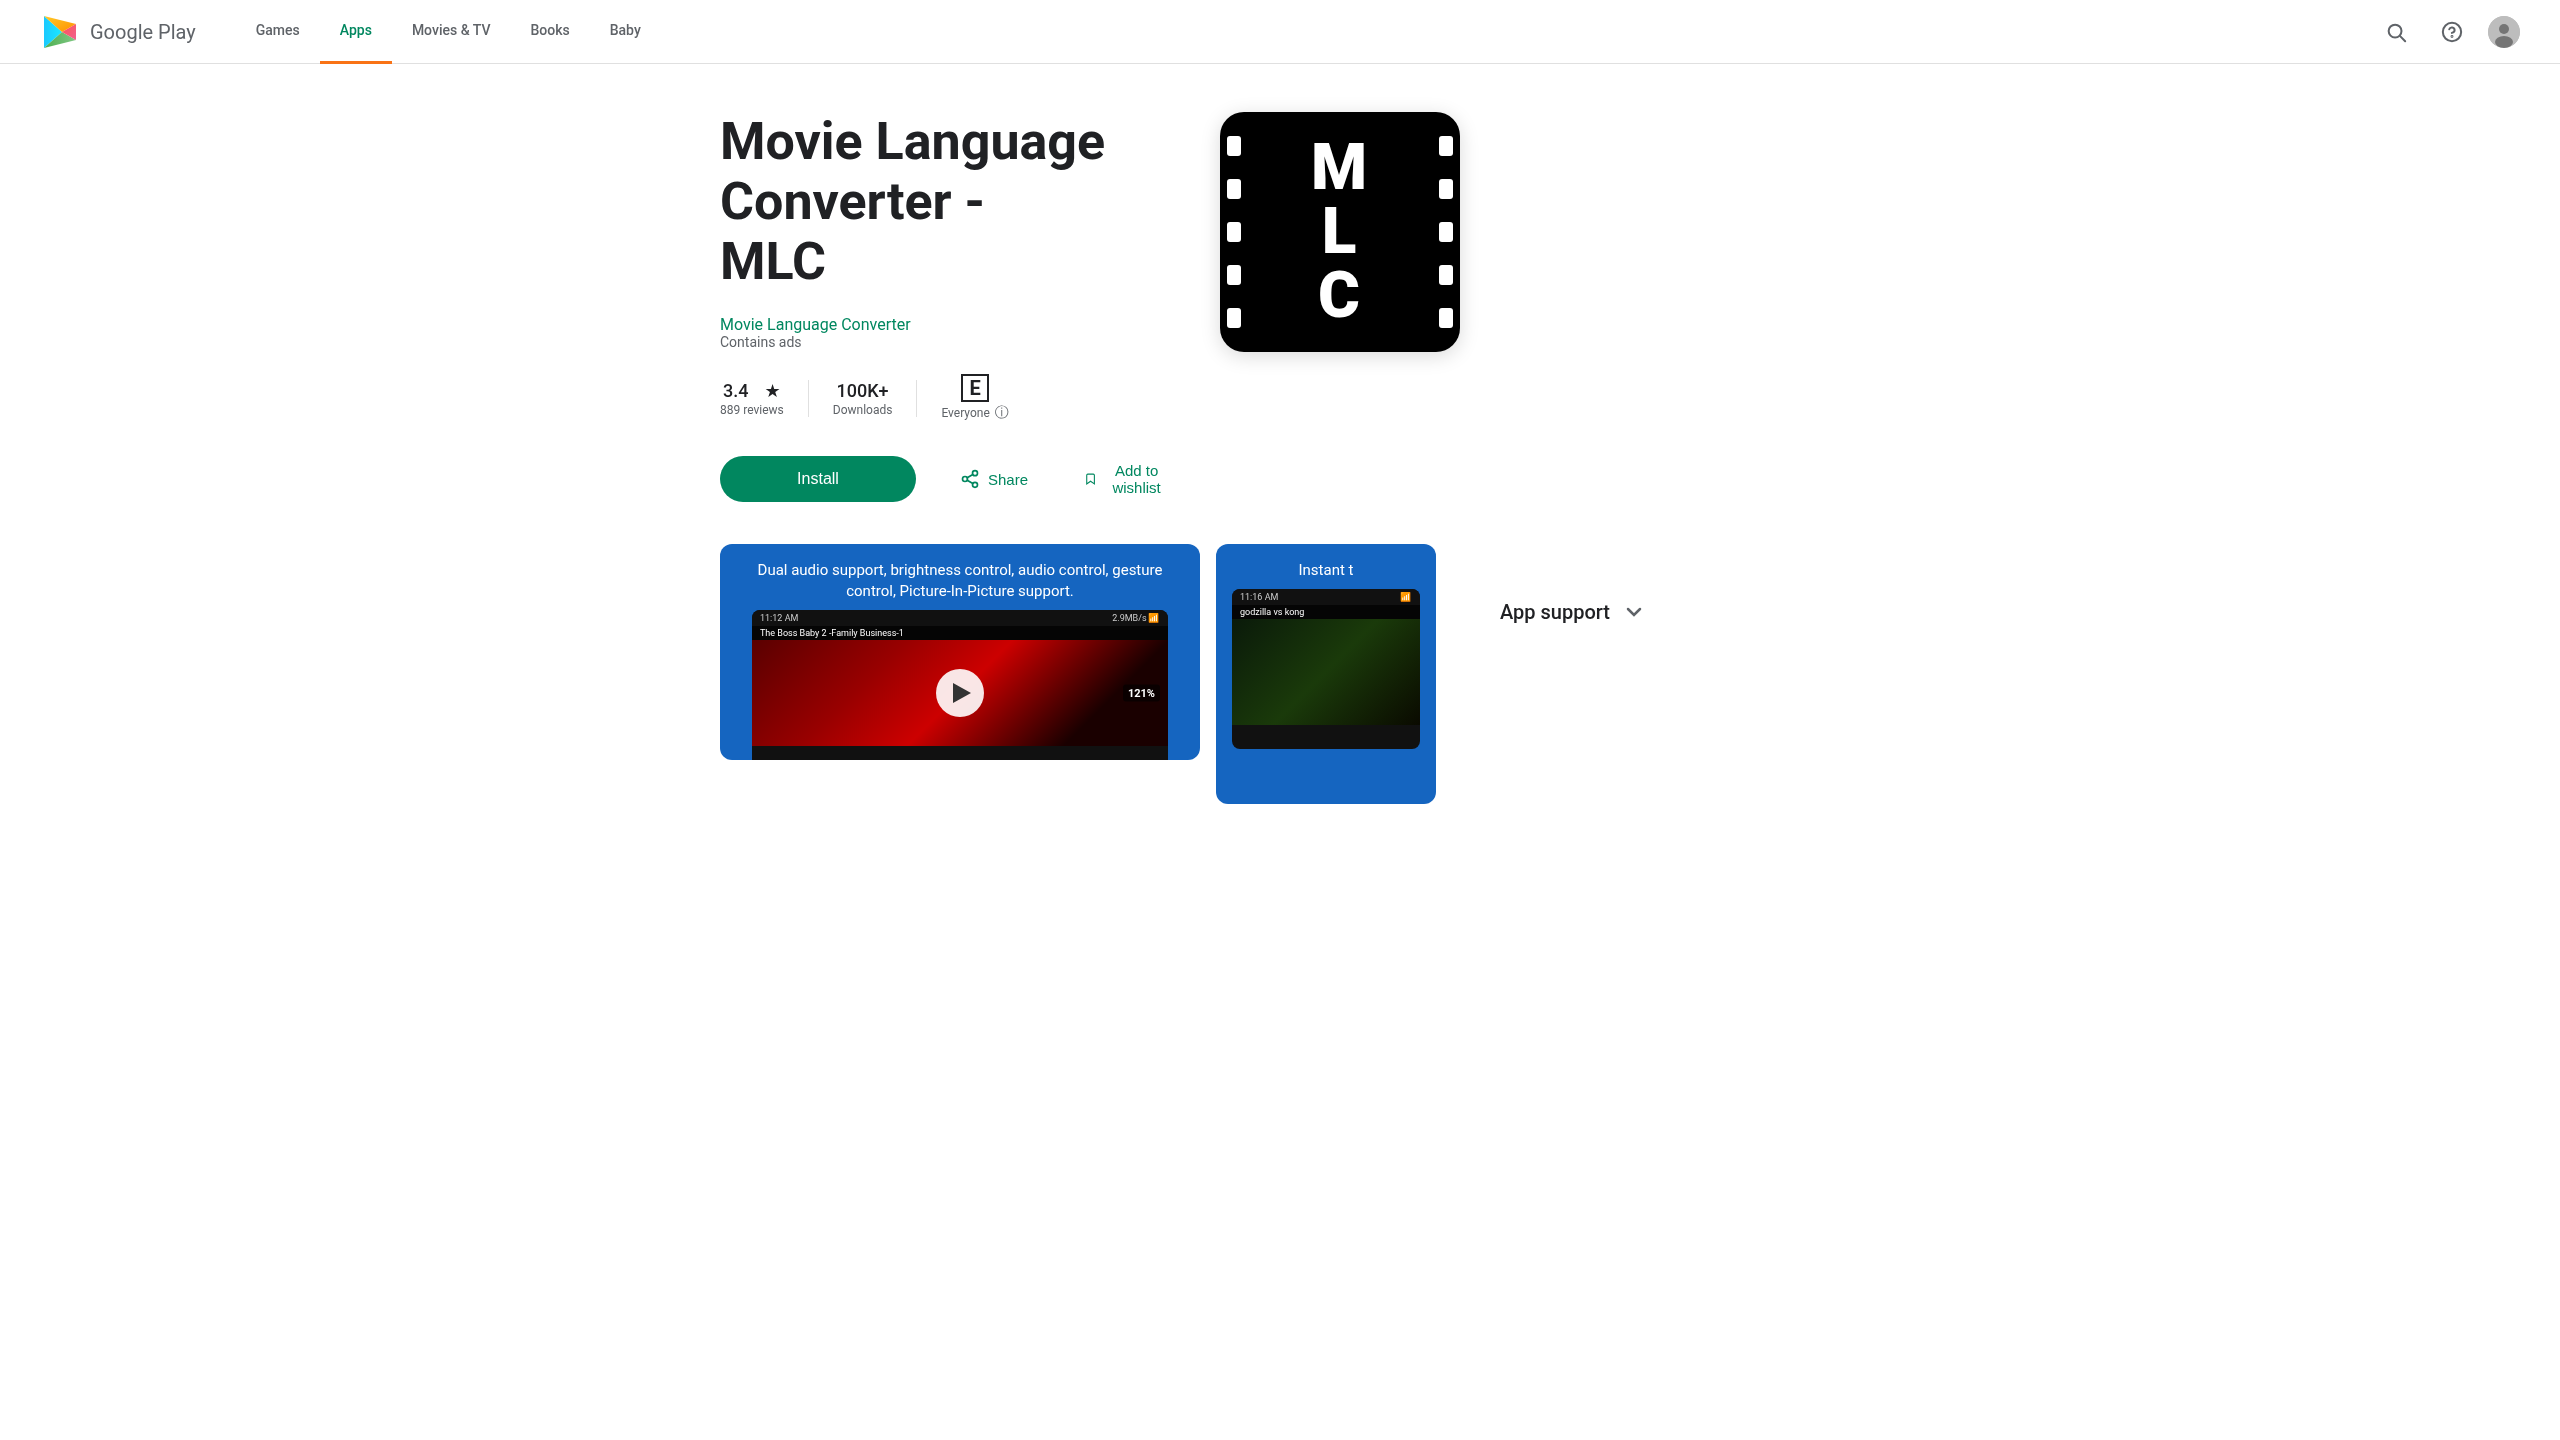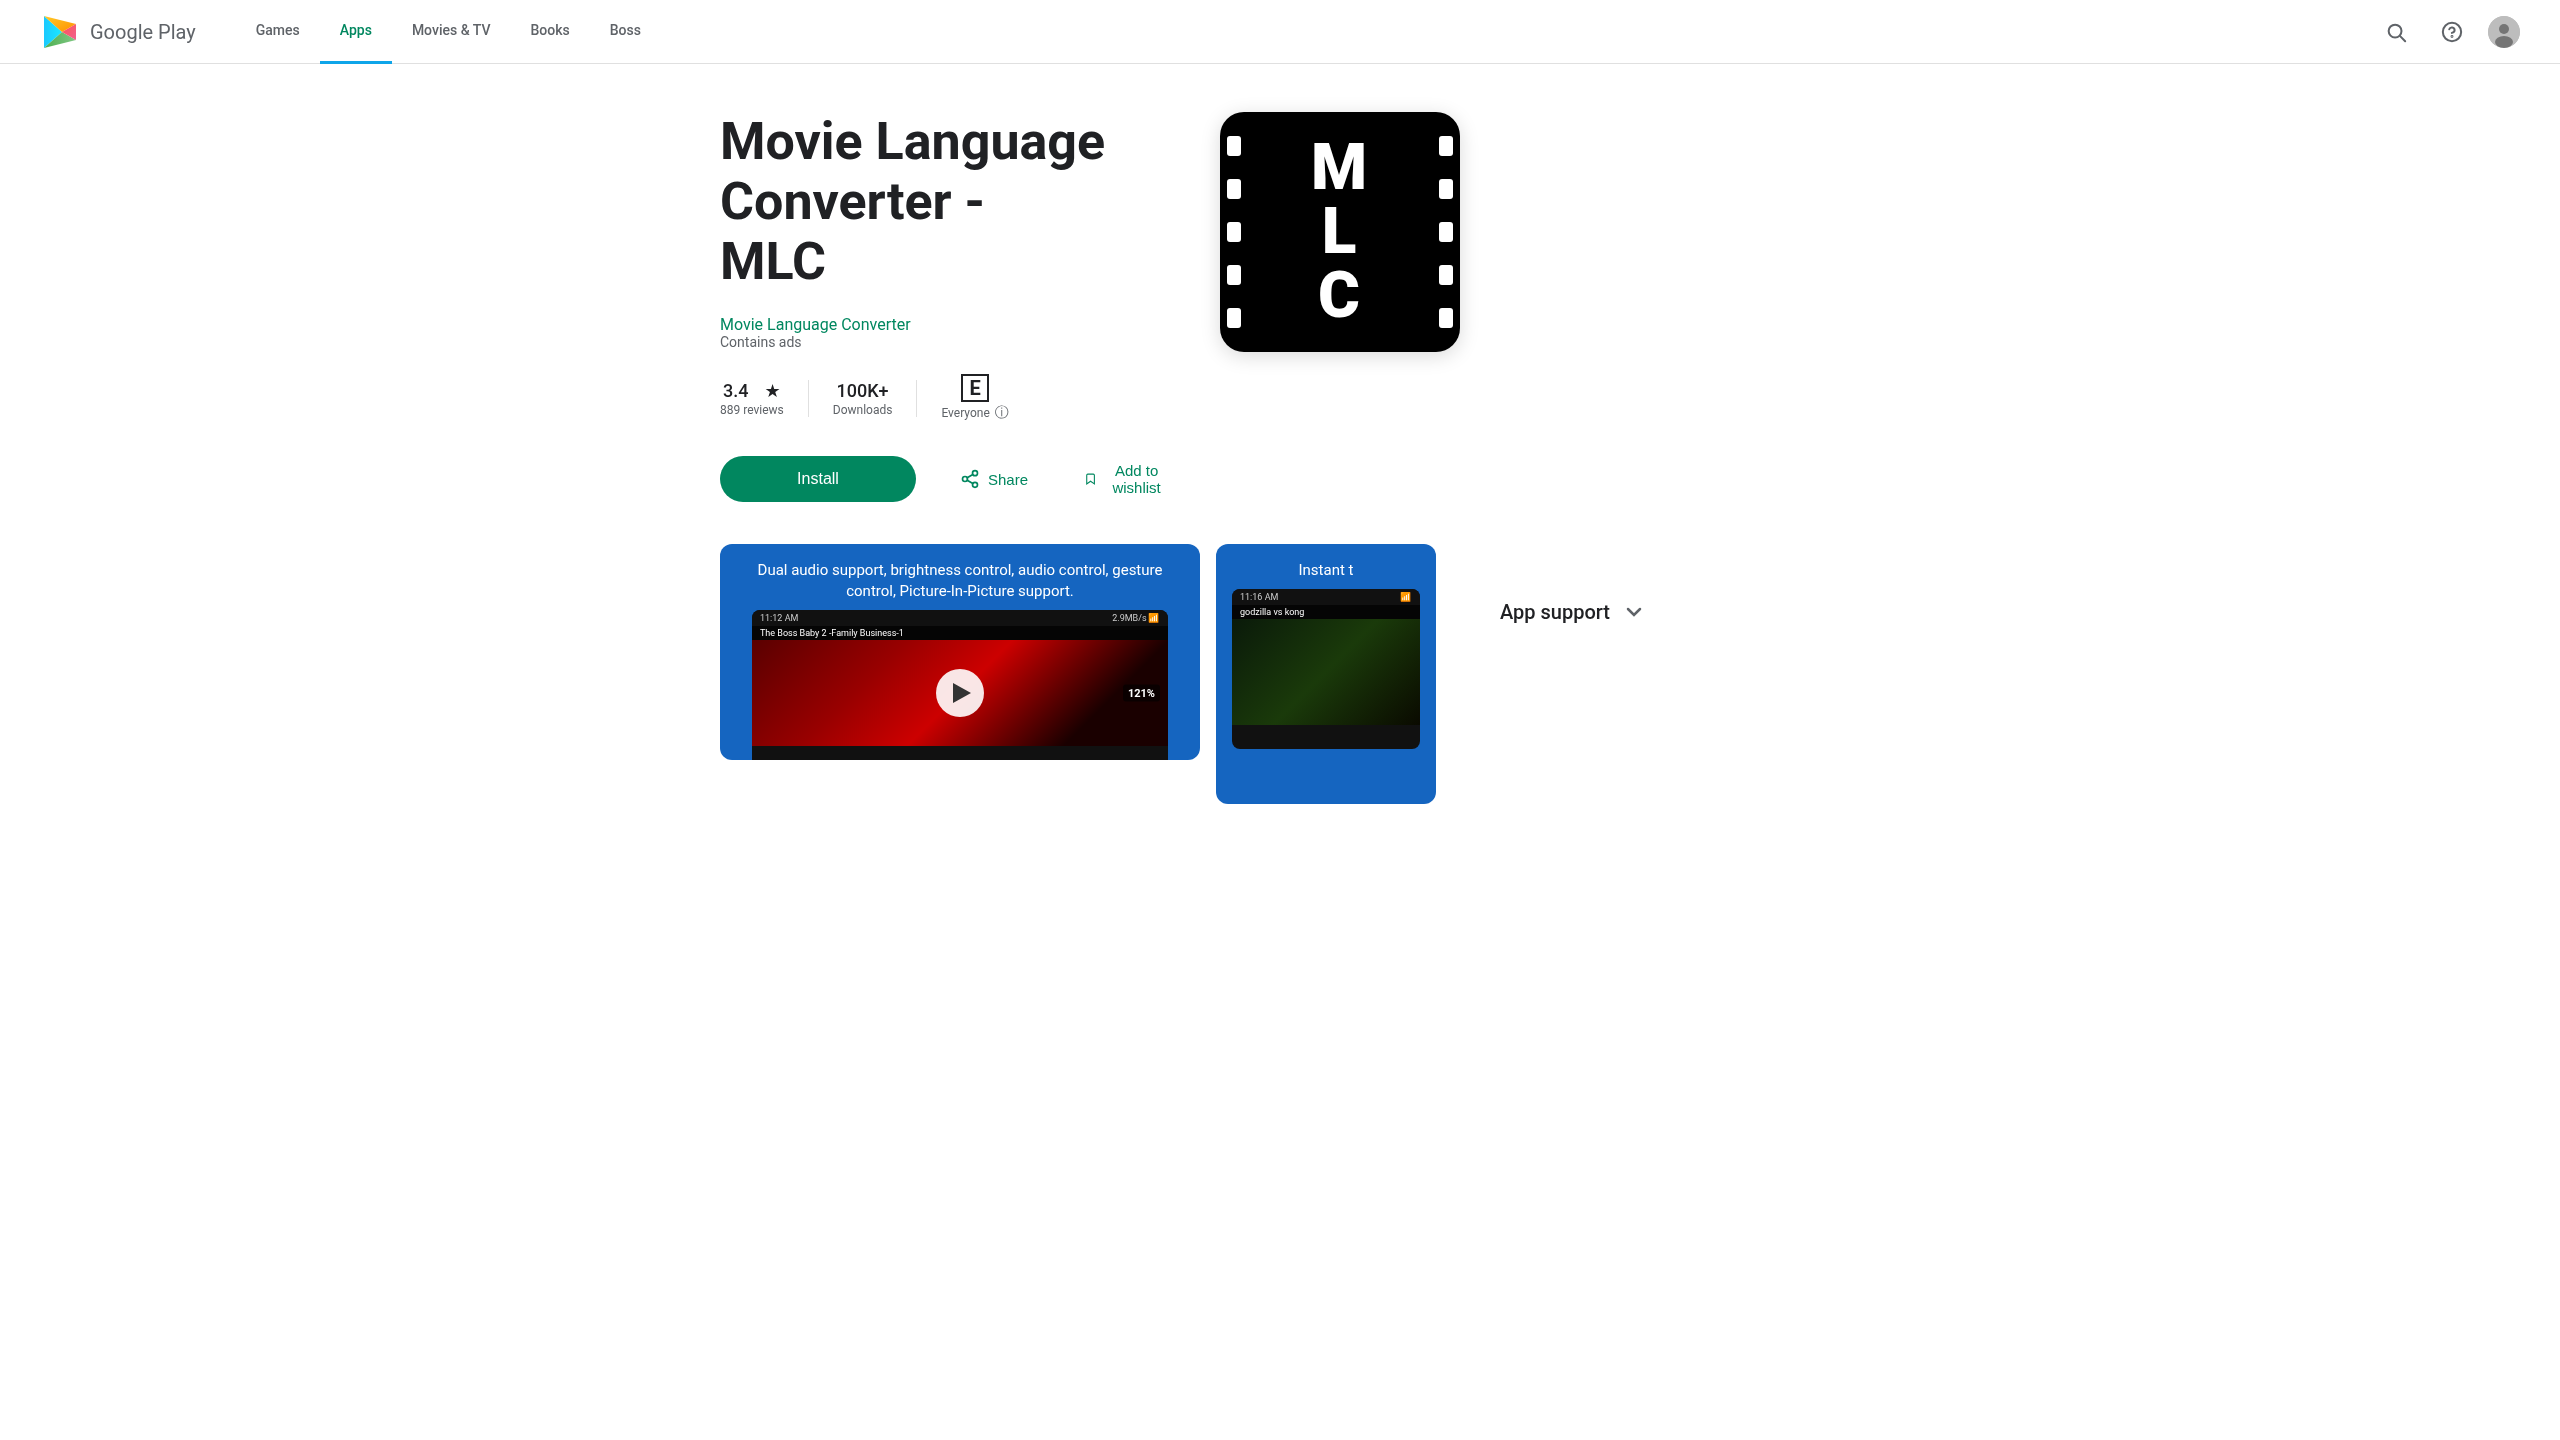--- a/index.html
+++ b/index.html
@@ -46,21 +46,21 @@
       font-size: 14px;
       color: #5f6368;
       text-decoration: none;
       position: relative;
       cursor: pointer;
       font-weight: 500;
       border-bottom: 3px solid transparent;
     }
     .nav-item.active {
       color: #01875f;
-      border-bottom: 3px solid #0ea5e9;
+      border-bottom: 3px solid #f97316;
     }
     .header-actions {
       display: flex;
       align-items: center;
       gap: 16px;
     }
     .icon-btn {
       width: 40px;
       height: 40px;
       border-radius: 50%;
@@ -385,21 +385,21 @@
       <polygon points="22,20 36,12 36,28" fill="url(#g4)"></polygon>
     </svg>
     <span class="header-logo-text">Google Play</span>
   </a>
 
   <nav class="nav">
     <a class="nav-item">Games</a>
     <a class="nav-item active">Apps</a>
     <a class="nav-item">Movies &amp; TV</a>
     <a class="nav-item">Books</a>
-    <a class="nav-item">Boss</a>
+    <a class="nav-item">Baby</a>
   </nav>
 
   <div class="header-actions">
     <button class="icon-btn">
       <svg width="22" height="22" viewBox="0 0 24 24" fill="none" stroke="#5f6368" stroke-width="2.2" stroke-linecap="round">
         <circle cx="11" cy="11" r="7"></circle>
         <line x1="16.5" y1="16.5" x2="22" y2="22"></line>
       </svg>
     </button>
     <button class="icon-btn">

